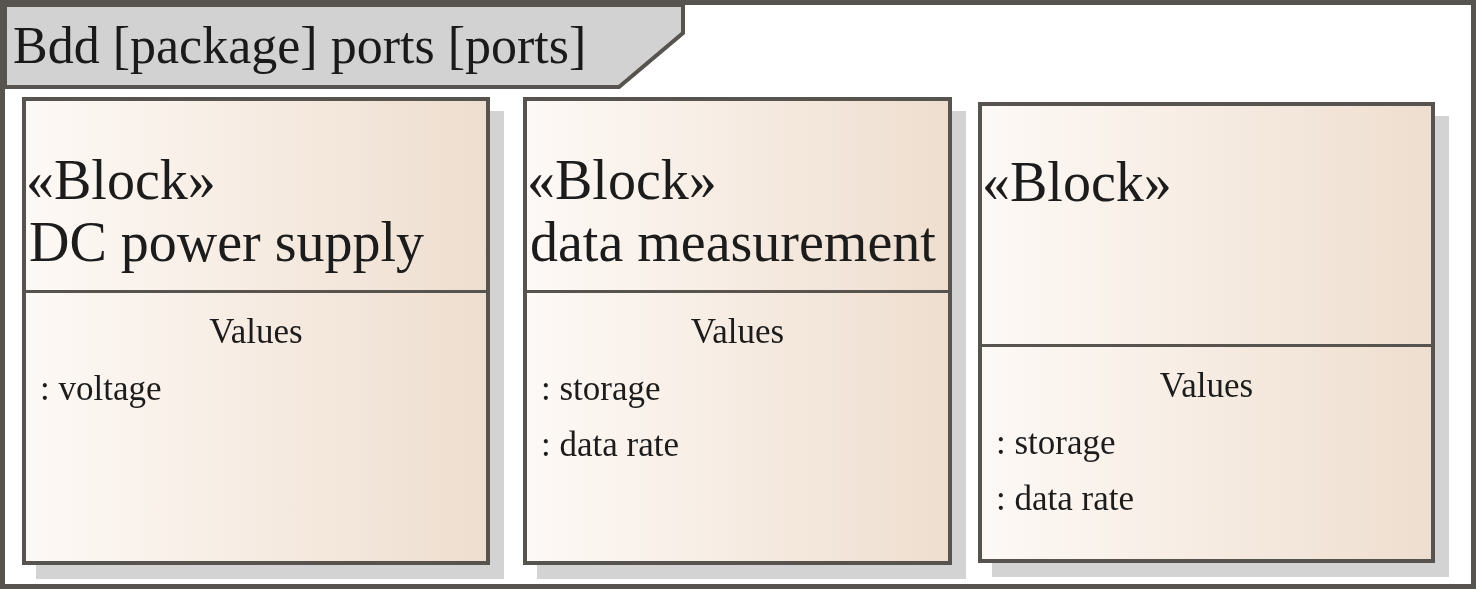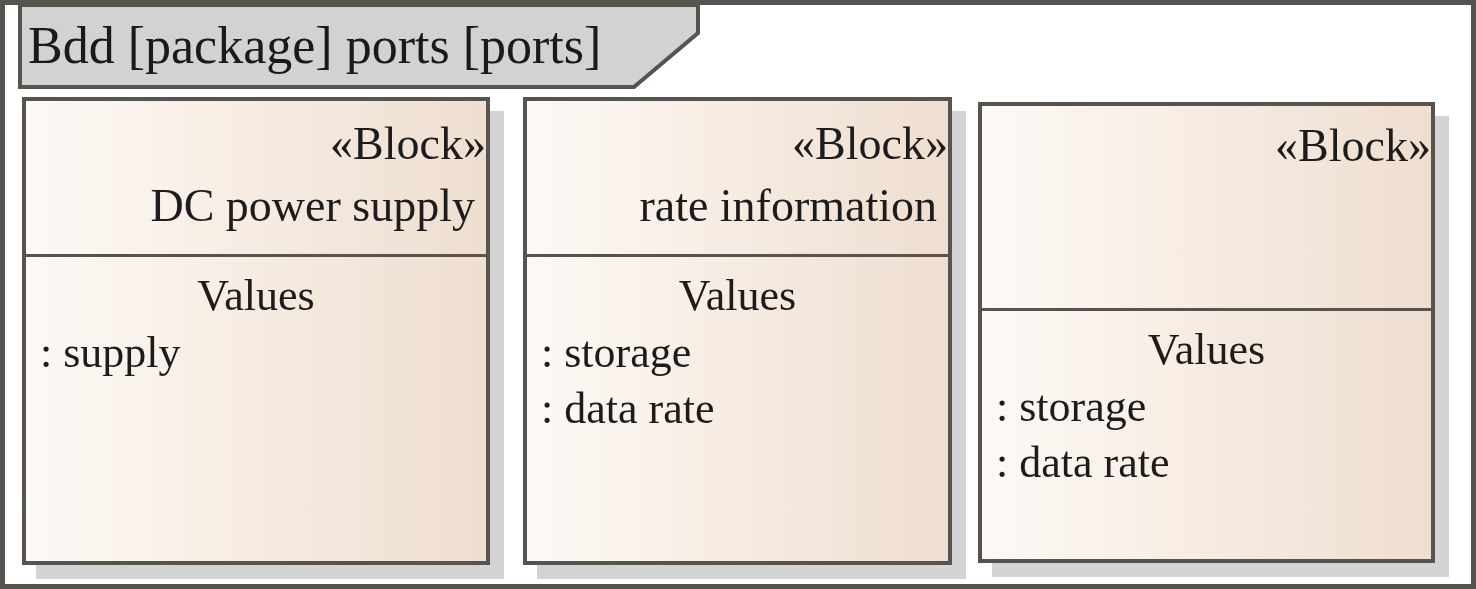--- a/index.html
+++ b/index.html
@@ -15,21 +15,21 @@
   .frame {
     position: absolute;
     inset: 0;
     border: 5px solid #57534e;
     box-sizing: border-box;
     background: #ffffff;
   }
   
   .tab {
     position: absolute;
-    left: 18px;
+    left: 3px;
     top: 3px;
     width: 686px;
     height: 86px;
   }
   .tab svg {
     position: absolute;
     left: 0;
     top: 0;
     display: block;
   }
@@ -55,34 +55,35 @@
     flex-direction: column;
     color: #1c1c1c;
   }
   .block-1 { left: 22px;  top: 97px;  width: 468px; height: 468px; }
   .block-2 { left: 523px; top: 97px;  width: 429px; height: 468px; }
   .block-3 { left: 978px; top: 102px; width: 457px; height: 461px; }
 
   .name-compartment {
     box-sizing: border-box;
     border-bottom: 3px solid #57534e;
-    text-align: right;
-    font-size: 46px;
+    text-align: left;
+    font-size: 56px;
     line-height: 62px;
     padding-top: 12px;
+    margin-top: 36px;
   }
   .block-1 .name-compartment, .block-2 .name-compartment { height: 156px; }
   .block-3 .name-compartment { height: 205px; padding-top: 8px; line-height: 64px; }
 
   .stereotype { white-space: nowrap; }
-  .block-name { padding: 0 11px; }
+  .block-name { padding: 0 3px; }
 
   .values-compartment {
     flex: 1;
-    font-size: 44px;
+    font-size: 35px;
     padding-top: 10px;
   }
   .values-label {
     text-align: center;
     line-height: 58px;
   }
   .value-line {
     text-align: left;
     padding-left: 14px;
     line-height: 56px;
@@ -101,28 +102,28 @@
   <span class="tab-label">Bdd [package] ports [ports]</span>
 </div>
 
 <div class="block block-1">
   <div class="name-compartment">
     <div class="stereotype">«Block»</div>
     <div class="block-name">DC power supply</div>
   </div>
   <div class="values-compartment">
     <div class="values-label">Values</div>
-    <div class="value-line">: supply</div>
+    <div class="value-line">: voltage</div>
   </div>
 </div>
 
 <div class="block block-2">
   <div class="name-compartment">
     <div class="stereotype">«Block»</div>
-    <div class="block-name">rate information</div>
+    <div class="block-name">data measurement</div>
   </div>
   <div class="values-compartment">
     <div class="values-label">Values</div>
     <div class="value-line">: storage</div>
     <div class="value-line">: data rate</div>
   </div>
 </div>
 
 <div class="block block-3">
   <div class="name-compartment">

